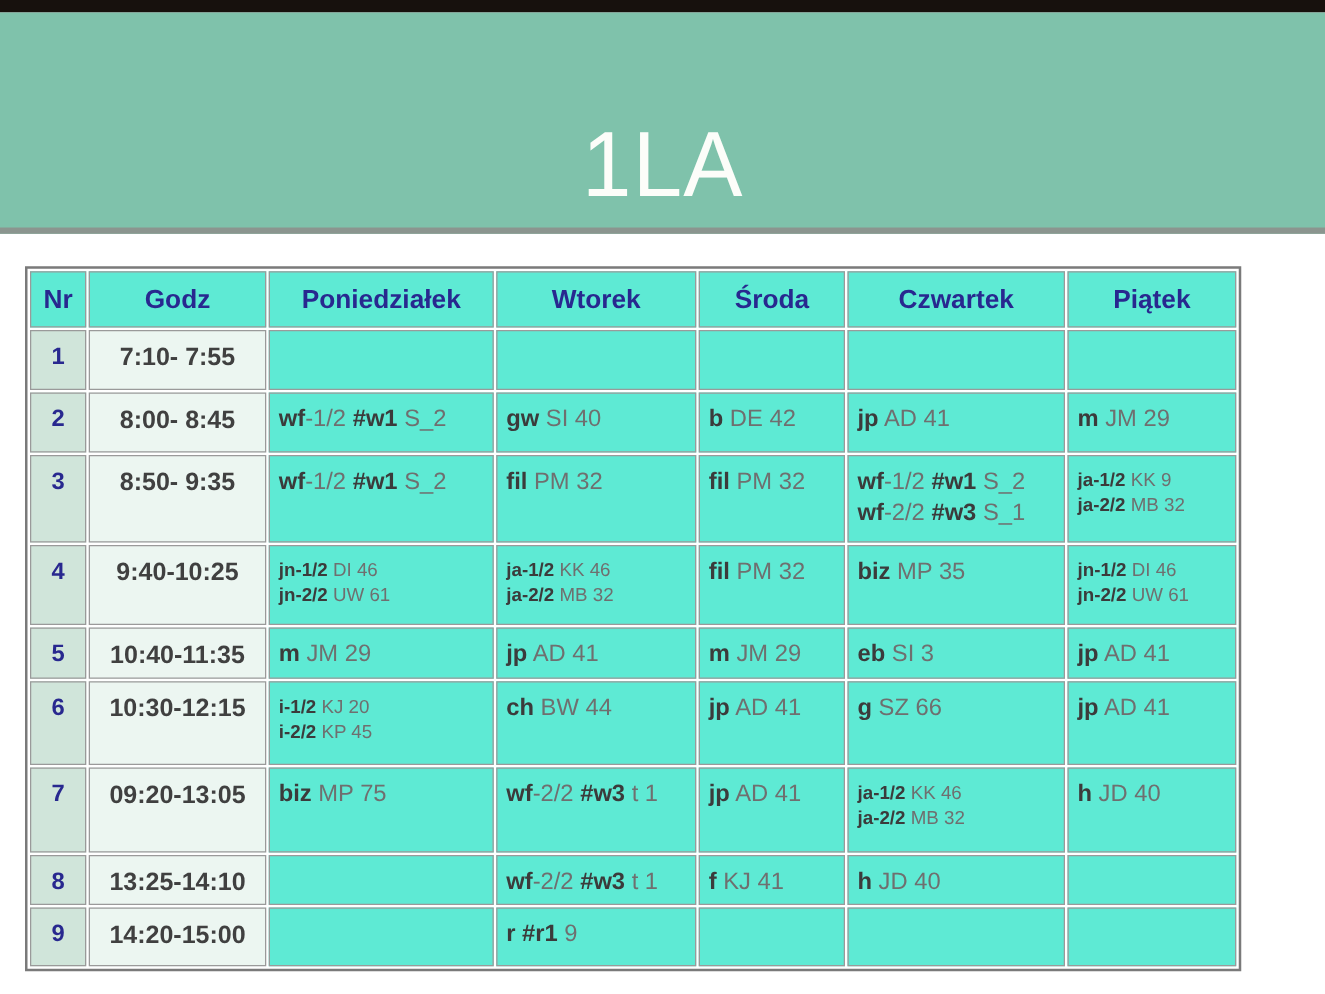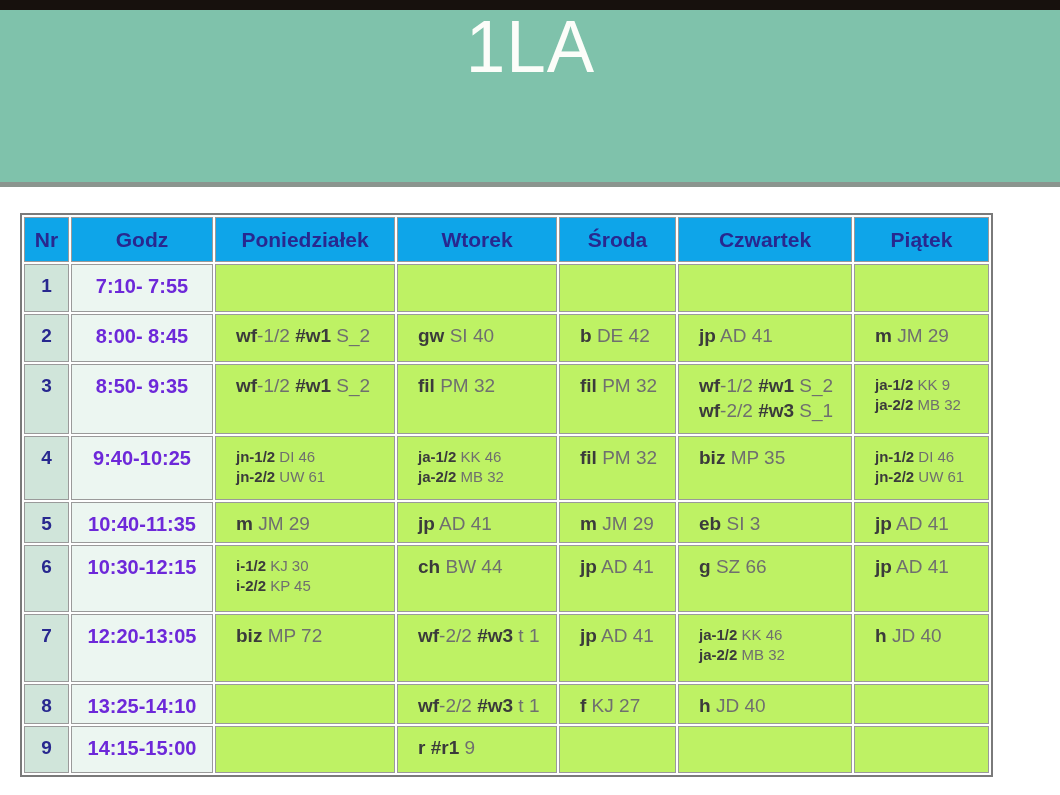--- a/index.html
+++ b/index.html
@@ -5,48 +5,48 @@
   html,body { margin:0; padding:0; }
   body {
     width:1060px; height:795px; background:#ffffff; overflow:hidden;
     font-family:"Liberation Sans", sans-serif;
     -webkit-font-smoothing:antialiased;
   }
   .top-bar { height:10px; background:#17110d; }
   .banner {
     height:172px; background:#7fc2ab;
     border-bottom:5px solid #8b958f;
-    display:flex; justify-content:center;
+    display:flex; align-items:flex-end; justify-content:center;
   }
   .banner-title {
     color:#fcfdf9; font-size:74px; font-weight:500; line-height:1;
     letter-spacing:1px; padding-bottom:13px; transform:scaleX(0.96);
   }
   .table-wrap { margin:26px 0 0 20px; }
   table.timetable {
     border-collapse:separate; border-spacing:2px;
     border:2px solid #7a7a7a; background:#ffffff;
     table-layout:fixed; width:973px;
   }
   table.timetable th, table.timetable td { border:1px solid #9a9a9a; box-sizing:border-box; }
   table.timetable th {
-    background:#0ea5e9; color:#28288f; font-size:21px; font-weight:bold;
+    background:#5eead4; color:#28288f; font-size:21px; font-weight:bold;
     text-align:center; vertical-align:middle; padding:4px;
   }
   td.nr {
     background:#d0e5da; color:#28288f; font-size:19px; font-weight:bold;
     text-align:center; vertical-align:top; padding-top:10px;
   }
   td.time {
-    background:#ecf6f1; color:#6d28d9; font-size:20px; font-weight:bold;
+    background:#ecf6f1; color:#404040; font-size:20px; font-weight:bold;
     text-align:center; vertical-align:top; padding-top:10px; white-space:pre;margin-left:48px;
   }
   td.day {
-    background:#bef264; vertical-align:top;
-    padding:8px 4px 0 20px; font-size:19px; line-height:25px; white-space:pre;
+    background:#5eead4; vertical-align:top;
+    padding:8px 4px 0 7px; font-size:19px; line-height:25px; white-space:pre;
   }
   td.day.small { font-size:15px; line-height:20px; padding-top:10px; }
   .seg-b { font-weight:bold; color:#3b3b3b; }
   .seg-n { font-weight:normal; color:#6f6f6f; }
   thead tr { height:45px; }
   tbody tr:nth-child(1) { height:48px; }
   tbody tr:nth-child(2) { height:48px; }
   tbody tr:nth-child(3) { height:70px; }
   tbody tr:nth-child(4) { height:64px; }
   tbody tr:nth-child(5) { height:41px; }
@@ -127,47 +127,47 @@
             <td class="time">10:40-11:35</td>
             <td class="day"><div><span class="seg-b">m</span><span class="seg-n"> JM 29</span></div></td>
             <td class="day"><div><span class="seg-b">jp</span><span class="seg-n"> AD 41</span></div></td>
             <td class="day"><div><span class="seg-b">m</span><span class="seg-n"> JM 29</span></div></td>
             <td class="day"><div><span class="seg-b">eb</span><span class="seg-n"> SI 3</span></div></td>
             <td class="day"><div><span class="seg-b">jp</span><span class="seg-n"> AD 41</span></div></td>
           </tr>
           <tr>
             <td class="nr">6</td>
             <td class="time">10:30-12:15</td>
-            <td class="day small"><div><span class="seg-b">i-1/2</span><span class="seg-n"> KJ 30</span></div><div><span class="seg-b">i-2/2</span><span class="seg-n"> KP 45</span></div></td>
+            <td class="day small"><div><span class="seg-b">i-1/2</span><span class="seg-n"> KJ 20</span></div><div><span class="seg-b">i-2/2</span><span class="seg-n"> KP 45</span></div></td>
             <td class="day"><div><span class="seg-b">ch</span><span class="seg-n"> BW 44</span></div></td>
             <td class="day"><div><span class="seg-b">jp</span><span class="seg-n"> AD 41</span></div></td>
             <td class="day"><div><span class="seg-b">g</span><span class="seg-n"> SZ 66</span></div></td>
             <td class="day"><div><span class="seg-b">jp</span><span class="seg-n"> AD 41</span></div></td>
           </tr>
           <tr>
             <td class="nr">7</td>
-            <td class="time">12:20-13:05</td>
-            <td class="day"><div><span class="seg-b">biz</span><span class="seg-n"> MP 72</span></div></td>
+            <td class="time">09:20-13:05</td>
+            <td class="day"><div><span class="seg-b">biz</span><span class="seg-n"> MP 75</span></div></td>
             <td class="day"><div><span class="seg-b">wf</span><span class="seg-n">-2/2 </span><span class="seg-b">#w3</span><span class="seg-n"> t 1</span></div></td>
             <td class="day"><div><span class="seg-b">jp</span><span class="seg-n"> AD 41</span></div></td>
             <td class="day small"><div><span class="seg-b">ja-1/2</span><span class="seg-n"> KK 46</span></div><div><span class="seg-b">ja-2/2</span><span class="seg-n"> MB 32</span></div></td>
             <td class="day"><div><span class="seg-b">h</span><span class="seg-n"> JD 40</span></div></td>
           </tr>
           <tr>
             <td class="nr">8</td>
             <td class="time">13:25-14:10</td>
             <td class="day"></td>
             <td class="day"><div><span class="seg-b">wf</span><span class="seg-n">-2/2 </span><span class="seg-b">#w3</span><span class="seg-n"> t 1</span></div></td>
-            <td class="day"><div><span class="seg-b">f</span><span class="seg-n"> KJ 27</span></div></td>
+            <td class="day"><div><span class="seg-b">f</span><span class="seg-n"> KJ 41</span></div></td>
             <td class="day"><div><span class="seg-b">h</span><span class="seg-n"> JD 40</span></div></td>
             <td class="day"></td>
           </tr>
           <tr>
             <td class="nr">9</td>
-            <td class="time">14:15-15:00</td>
+            <td class="time">14:20-15:00</td>
             <td class="day"></td>
             <td class="day"><div><span class="seg-b">r</span><span class="seg-n"> </span><span class="seg-b">#r1</span><span class="seg-n"> 9</span></div></td>
             <td class="day"></td>
             <td class="day"></td>
             <td class="day"></td>
           </tr>
         </tbody>
     </table>
   </div>
 </div>

